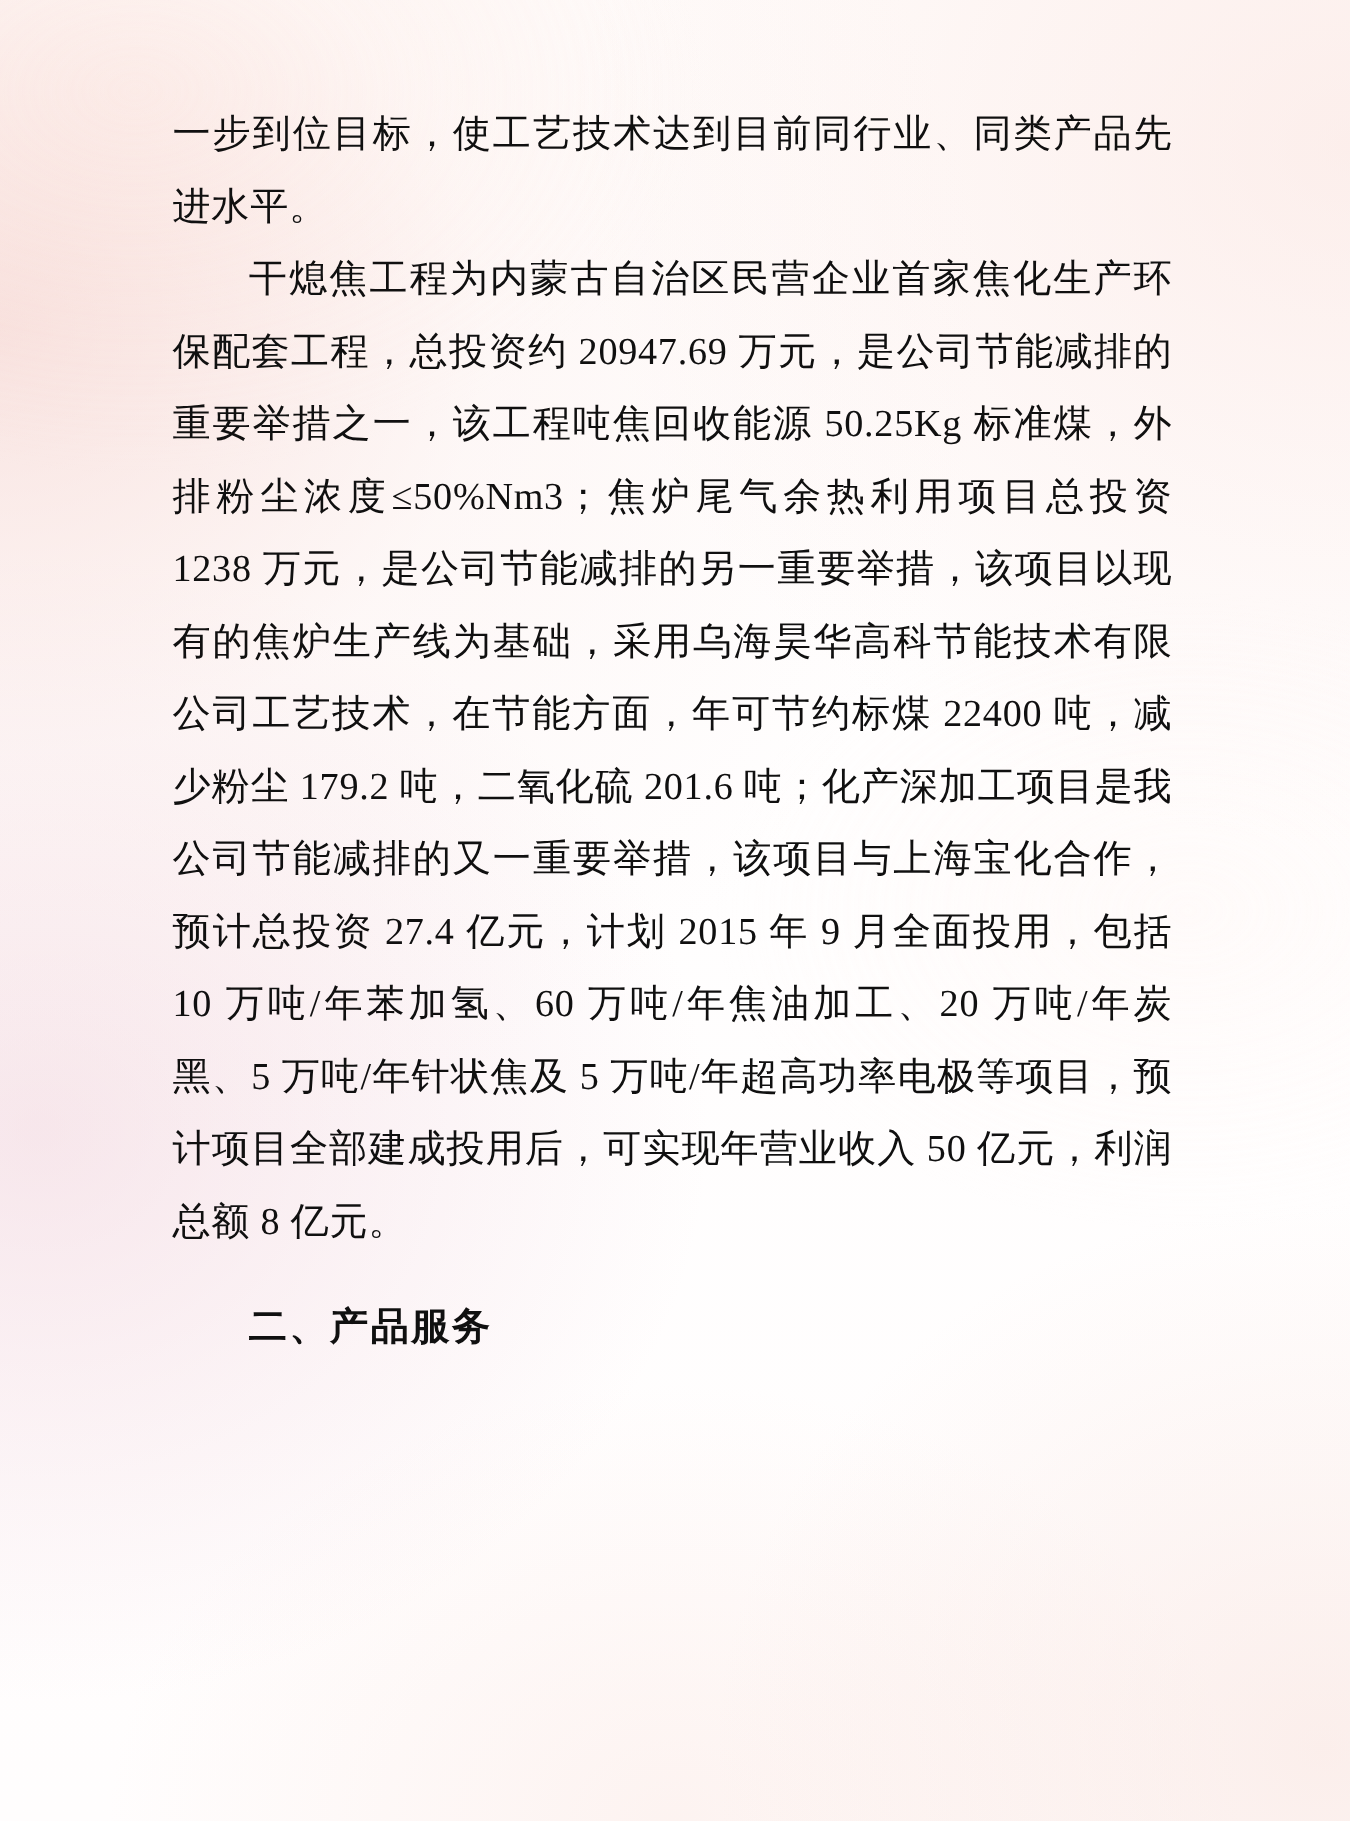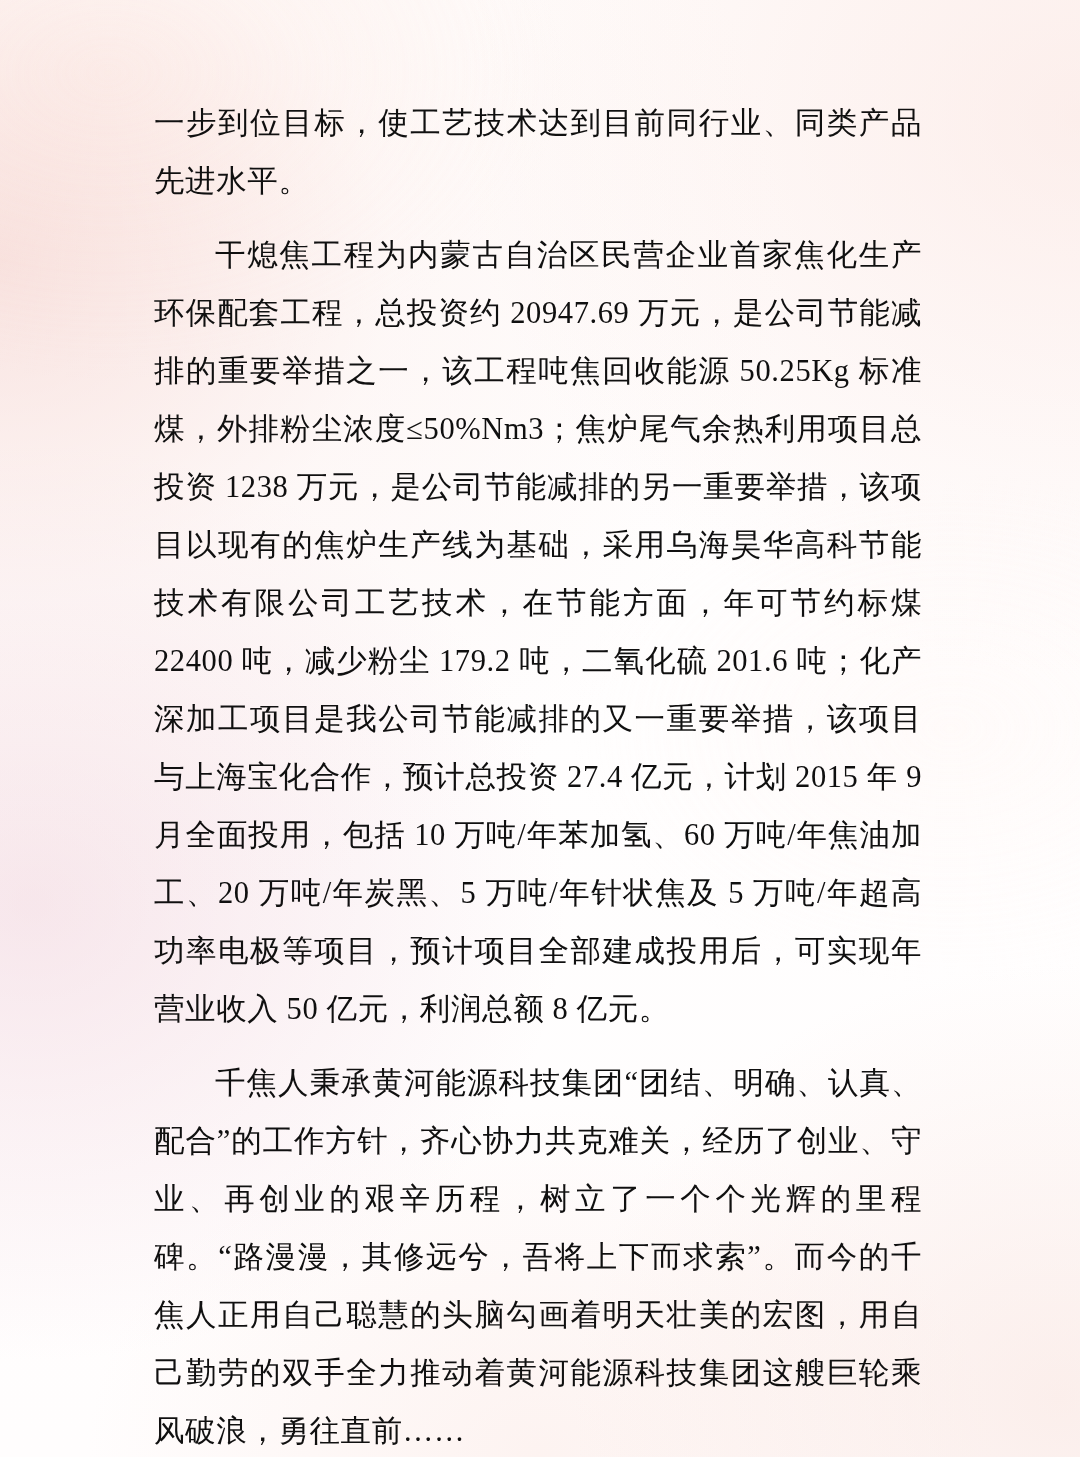--- a/index.html
+++ b/index.html
@@ -41,21 +41,21 @@
 
   .content {
     position: absolute;
     left: 138px;
     top: 78px;
     width: 800px;
     color: #141414;
   }
 
   p {
-    margin: 16px;
+    margin: 0;
     font-size: 30.5px;
     line-height: 58px;
     letter-spacing: 0.6px;
     text-align: justify;
     text-justify: inter-ideograph;
     color: #101010;
   }
 
   .indent {
     text-indent: 2em;
@@ -79,18 +79,17 @@
 
 <div class="page">
   <div class="paper-noise"></div>
 
   <div class="content">
 
     <p class="para">一步到位目标，使工艺技术达到目前同行业、同类产品先进水平。</p>
 
     <p class="para indent">干熄焦工程为内蒙古自治区民营企业首家焦化生产环保配套工程，总投资约 20947.69 万元，是公司节能减排的重要举措之一，该工程吨焦回收能源 50.25Kg 标准煤，外排粉尘浓度≤50%Nm3；焦炉尾气余热利用项目总投资 1238 万元，是公司节能减排的另一重要举措，该项目以现有的焦炉生产线为基础，采用乌海昊华高科节能技术有限公司工艺技术，在节能方面，年可节约标煤 22400 吨，减少粉尘 179.2 吨，二氧化硫 201.6 吨；化产深加工项目是我公司节能减排的又一重要举措，该项目与上海宝化合作，预计总投资 27.4 亿元，计划 2015 年 9 月全面投用，包括 10 万吨/年苯加氢、60 万吨/年焦油加工、20 万吨/年炭黑、5 万吨/年针状焦及 5 万吨/年超高功率电极等项目，预计项目全部建成投用后，可实现年营业收入 50 亿元，利润总额 8 亿元。</p>
 
-    <p class="para indent">千焦人秉承黄河能源科技集团“团结、明确、认真、配合”的工作方针，齐心协力共克难关，经历了创业、守业、再创业的艰辛历程，树立了一个个光辉的里程碑。“路漫漫，其修远兮，吾将上下而求索”。而今的千焦人正用自己聪慧的头脑勾画着明天壮美的宏图，用自己勤劳的双手全力推动着黄河能源科技集团这艘巨轮乘风破浪，勇往直前……</p>
 
     <p class="heading">二、产品服务</p>
 
   </div>
 </div>
 
 </body></html>

